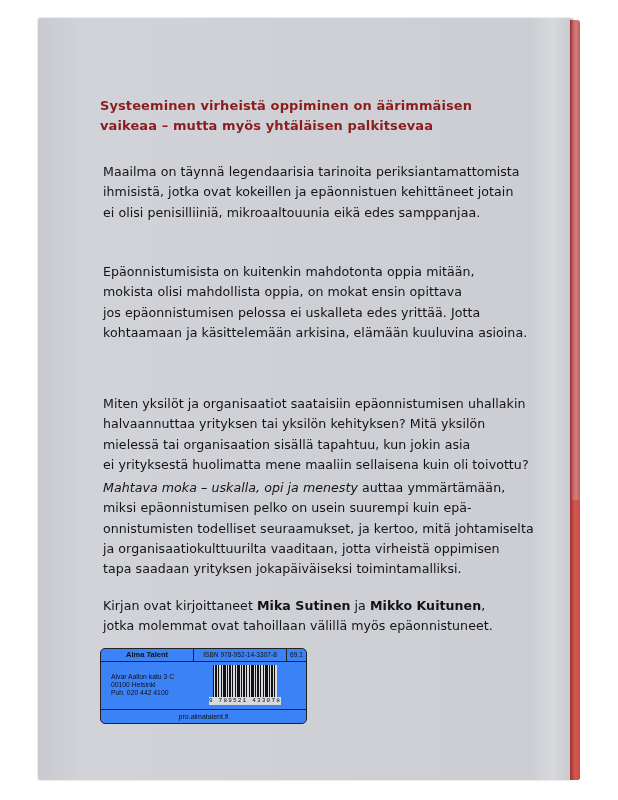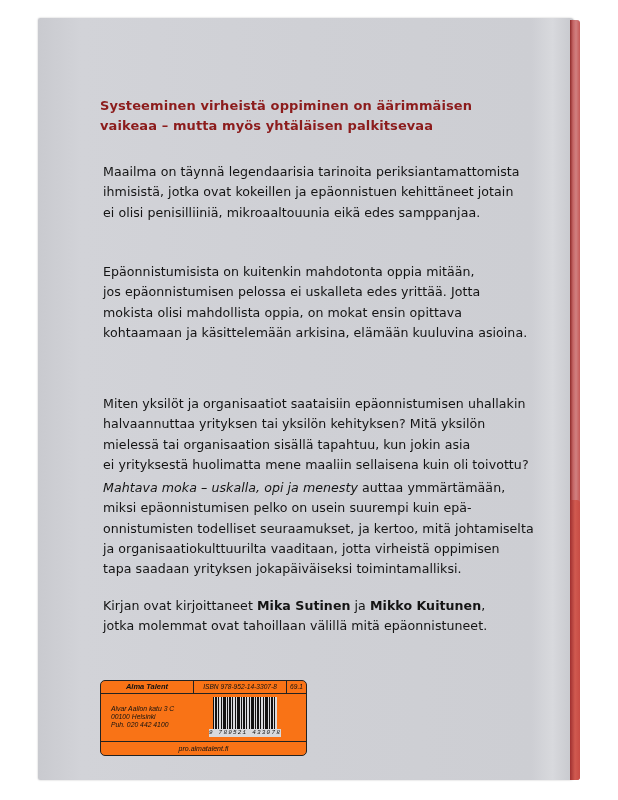--- a/index.html
+++ b/index.html
@@ -67,30 +67,29 @@
     .p2 { top: 262px; }
     .p3 { top: 362px; margin-top: 32px; }
     .p4 { top: 478px; }
     .p5 { top: 596px; }
     .it { font-style: italic; }
     .b { font-weight: bold; }
 
     .label-box {
       position: absolute;
       left: 100px;
-      top: 680px;
+      top: 648px;
       width: 205px;
       height: 74px;
       border: 1.5px solid #222;
       border-radius: 5px;
-      background: #f97316;
+      background: #3b82f6;
       font-family: "Liberation Sans", sans-serif;
       color: #111;
       overflow: hidden;
-      font-style: italic;
     }
     .lb-top {
       position: absolute;
       left: 0; top: 0; right: 0;
       height: 12px;
       border-bottom: 1px solid #222;
       font-size: 7.5px;
     }
     .lb-publisher {
       position: absolute;
@@ -183,43 +182,43 @@
 </div>
 
 <div class="para p1">
   <span class="line">Maailma on täynnä legendaarisia tarinoita periksiantamattomista</span>
   <span class="line">ihmisistä, jotka ovat kokeillen ja epäonnistuen kehittäneet jotain</span>
   <span class="line">ei olisi penisilliiniä, mikroaaltouunia eikä edes samppanjaa.</span>
 </div>
 
 <div class="para p2">
   <span class="line">Epäonnistumisista on kuitenkin mahdotonta oppia mitään,</span>
+  <span class="line">mokista olisi mahdollista oppia, on mokat ensin opittava</span>
   <span class="line">jos epäonnistumisen pelossa ei uskalleta edes yrittää. Jotta</span>
-  <span class="line">mokista olisi mahdollista oppia, on mokat ensin opittava</span>
   <span class="line">kohtaamaan ja käsittelemään arkisina, elämään kuuluvina asioina.</span>
 </div>
 
 <div class="para p3">
   <span class="line">Miten yksilöt ja organisaatiot saataisiin epäonnistumisen uhallakin</span>
   <span class="line">halvaannuttaa yrityksen tai yksilön kehityksen? Mitä yksilön</span>
   <span class="line">mielessä tai organisaation sisällä tapahtuu, kun jokin asia</span>
   <span class="line">ei yrityksestä huolimatta mene maaliin sellaisena kuin oli toivottu?</span>
 </div>
 
 <div class="para p4">
   <span class="line"><span class="it">Mahtava moka – uskalla, opi ja menesty</span><span> auttaa ymmärtämään,</span></span>
   <span class="line">miksi epäonnistumisen pelko on usein suurempi kuin epä-</span>
   <span class="line">onnistumisten todelliset seuraamukset, ja kertoo, mitä johtamiselta</span>
   <span class="line">ja organisaatiokulttuurilta vaaditaan, jotta virheistä oppimisen</span>
   <span class="line">tapa saadaan yrityksen jokapäiväiseksi toimintamalliksi.</span>
 </div>
 
 <div class="para p5">
   <span class="line"><span>Kirjan ovat kirjoittaneet </span><span class="b">Mika Sutinen</span><span> ja </span><span class="b">Mikko Kuitunen</span><span>,</span></span>
-  <span class="line">jotka molemmat ovat tahoillaan välillä mitä epäonnistuneet.</span>
+  <span class="line">jotka molemmat ovat tahoillaan välillä myös epäonnistuneet.</span>
 </div>
 
 <div class="label-box">
   <div class="lb-top">
     <div class="lb-publisher">Alma Talent</div>
     <div class="lb-isbn">ISBN 978-952-14-3307-8</div>
     <div class="lb-price">69.1</div>
   </div>
   <div class="lb-address">
     <span>Alvar Aallon katu 3 C</span>

